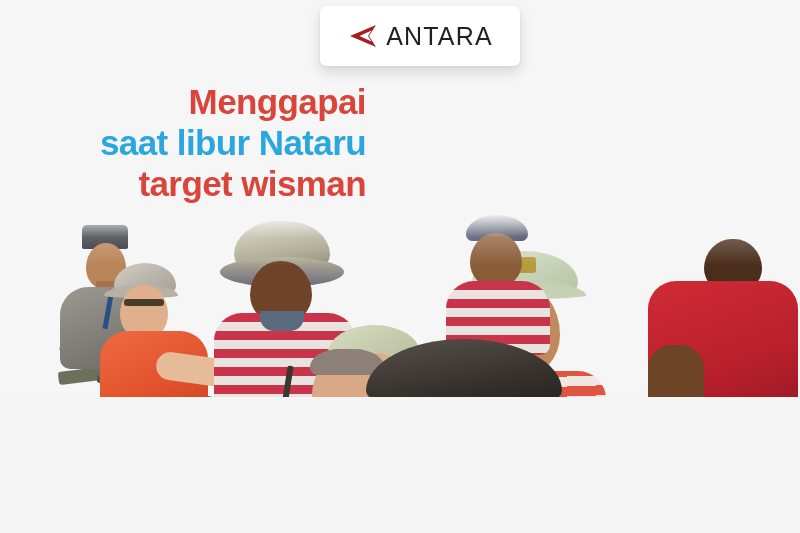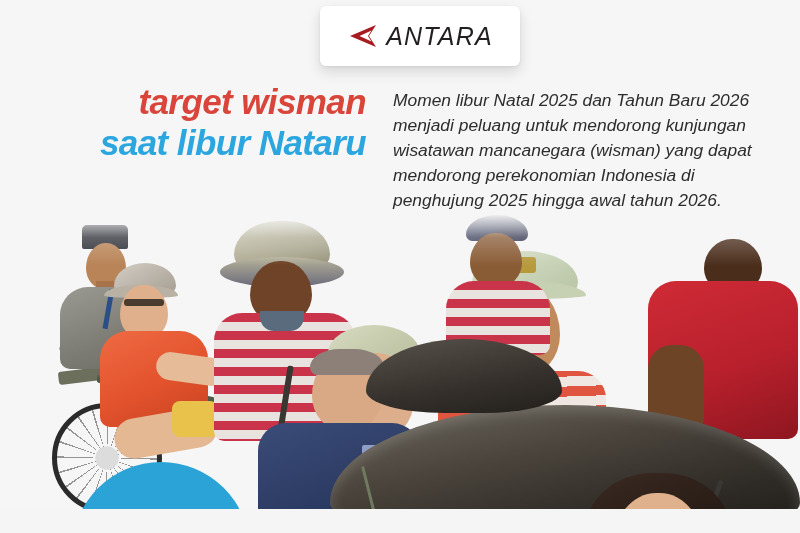--- a/index.html
+++ b/index.html
@@ -4,24 +4,23 @@
 <style>
   * { margin:0; padding:0; box-sizing:border-box; }
   html, body {
     width:800px; height:533px;
     overflow:hidden;
     background:#f5f5f5;
     font-family:"Liberation Sans", sans-serif;
   }
   #infographic {
     position:relative;
-    width:800px; height:509px;
+    width:800px; height:397px;
     background:#f6f6f6;
     overflow:hidden;
-    font-style:italic;
   }
 
   
   .logo-card {
     position:absolute;
     left:320px; top:6px;
     width:200px; height:60px;
     background:#ffffff;
     border-radius:6px;
     box-shadow:0 6px 14px rgba(0,0,0,0.13), 0 1px 3px rgba(0,0,0,0.07);
@@ -184,25 +183,25 @@
     <div class="logo-inner">
       <svg class="logo-mark" viewBox="0 0 30 26">
         <path d="M29 2 L3 13 L29 24 L22 13 Z" fill="#a61c20"></path>
         <path d="M24.5 7.5 L12.5 13 L24.5 18.5 L21 13 Z" fill="#ffffff"></path>
       </svg>
       <span class="logo-word">ANTARA</span>
     </div>
   </div>
 
   <div class="headline">
+    <span class="hl-line hl-red">Menggapai</span>
+    <span class="hl-line hl-blue">saat libur Nataru</span>
     <span class="hl-line hl-red">target wisman</span>
-    <span class="hl-line hl-blue">saat libur Nataru</span>
-  </div>
-
-  <p class="bodycopy">Momen libur Natal 2025 dan Tahun Baru 2026 menjadi peluang untuk mendorong kunjungan wisatawan mancanegara (wisman) yang dapat mendorong perekonomian Indonesia di penghujung 2025 hingga awal tahun 2026.</p>
+  </div>
+
 
   <div class="photo-area">
 
     <div class="shape wheel" style="left:52px; top:188px; width:110px; height:110px;"></div>
     <div class="shape" style="left:58px; top:148px; width:150px; height:13px; background:#6b6f5c; border-radius:3px; transform:rotate(-7deg);"></div>
     <div class="shape" style="left:96px; top:170px; width:120px; height:10px; background:#4d5a47; border-radius:3px; transform:rotate(12deg);"></div>
     <div class="shape" style="left:58px; top:120px; width:72px; height:8px; background:#6a6c68; border-radius:4px; transform:rotate(-18deg);"></div>
     <div class="shape" style="left:98px; top:130px; width:54px; height:34px; background:#7a6a55; border-radius:6px;"></div>
 
     <div class="person" style="left:58px; top:10px; width:86px; height:140px;">

